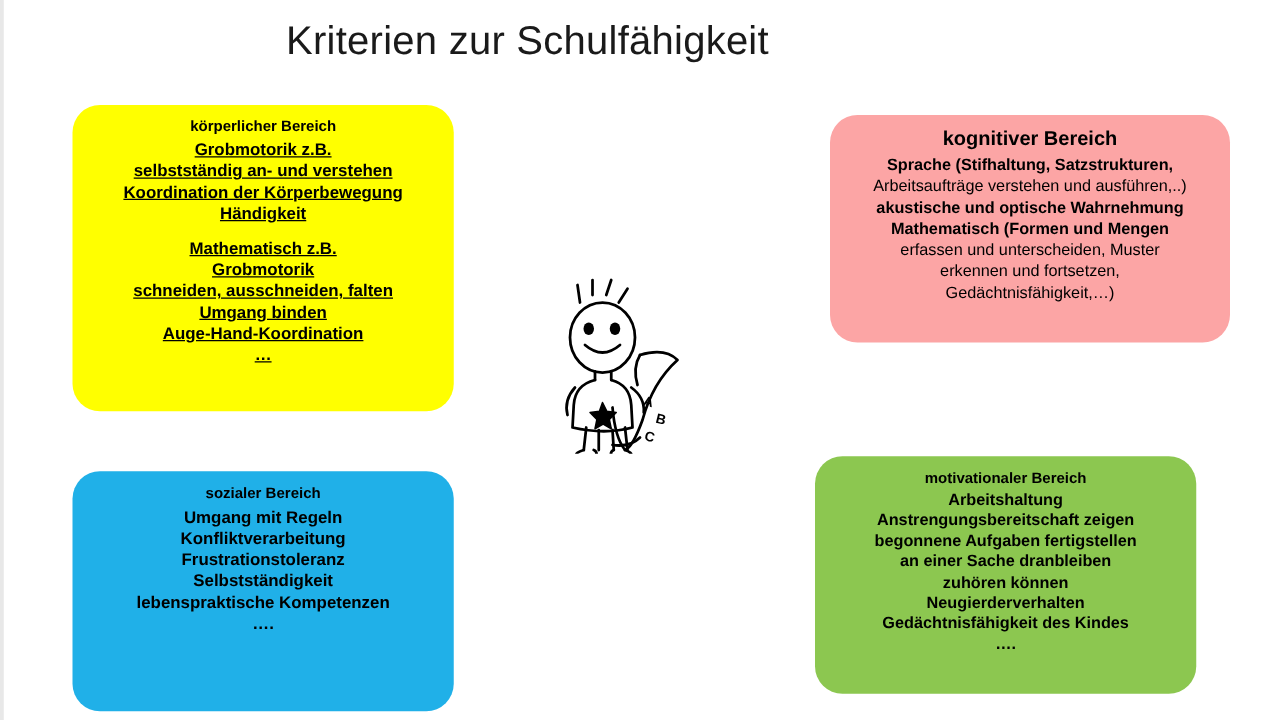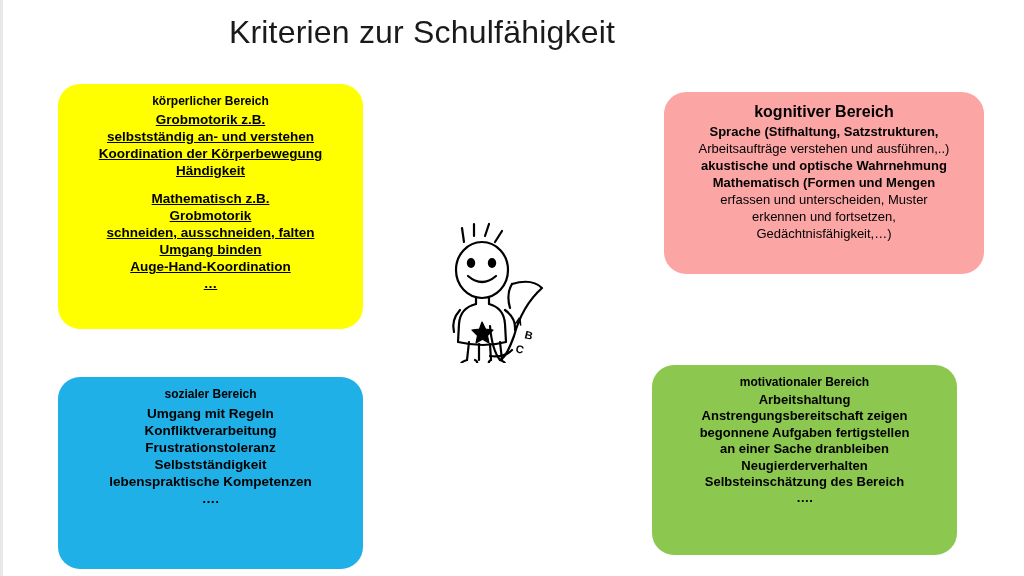--- a/index.html
+++ b/index.html
@@ -160,22 +160,23 @@
     <div class="line">lebenspraktische Kompetenzen</div>
     <div class="line">….</div>
   </div>
 
   <div class="box" id="box-motivational">
     <div class="heading">motivationaler Bereich</div>
     <div class="line">Arbeitshaltung</div>
     <div class="line">Anstrengungsbereitschaft zeigen</div>
     <div class="line">begonnene  Aufgaben fertigstellen</div>
     <div class="line">an einer Sache dranbleiben</div>
+    <div class="line">zuhören können</div>
     <div class="line">Neugierderverhalten</div>
-    <div class="line">Selbsteinschätzung des Bereich</div>
+    <div class="line">Gedächtnisfähigkeit des Kindes</div>
     <div class="line">….</div>
   </div>
 
   <div id="clipart">
     <svg viewBox="0 0 140 145" width="140" height="145" xmlns="http://www.w3.org/2000/svg">
       <g fill="none" stroke="#000000" stroke-width="2.2" stroke-linecap="round" stroke-linejoin="round">
 
         <path d="M32 24 L30 10"></path>
         <path d="M42 18 L42 6"></path>
         <path d="M53 18 L57 6"></path>

